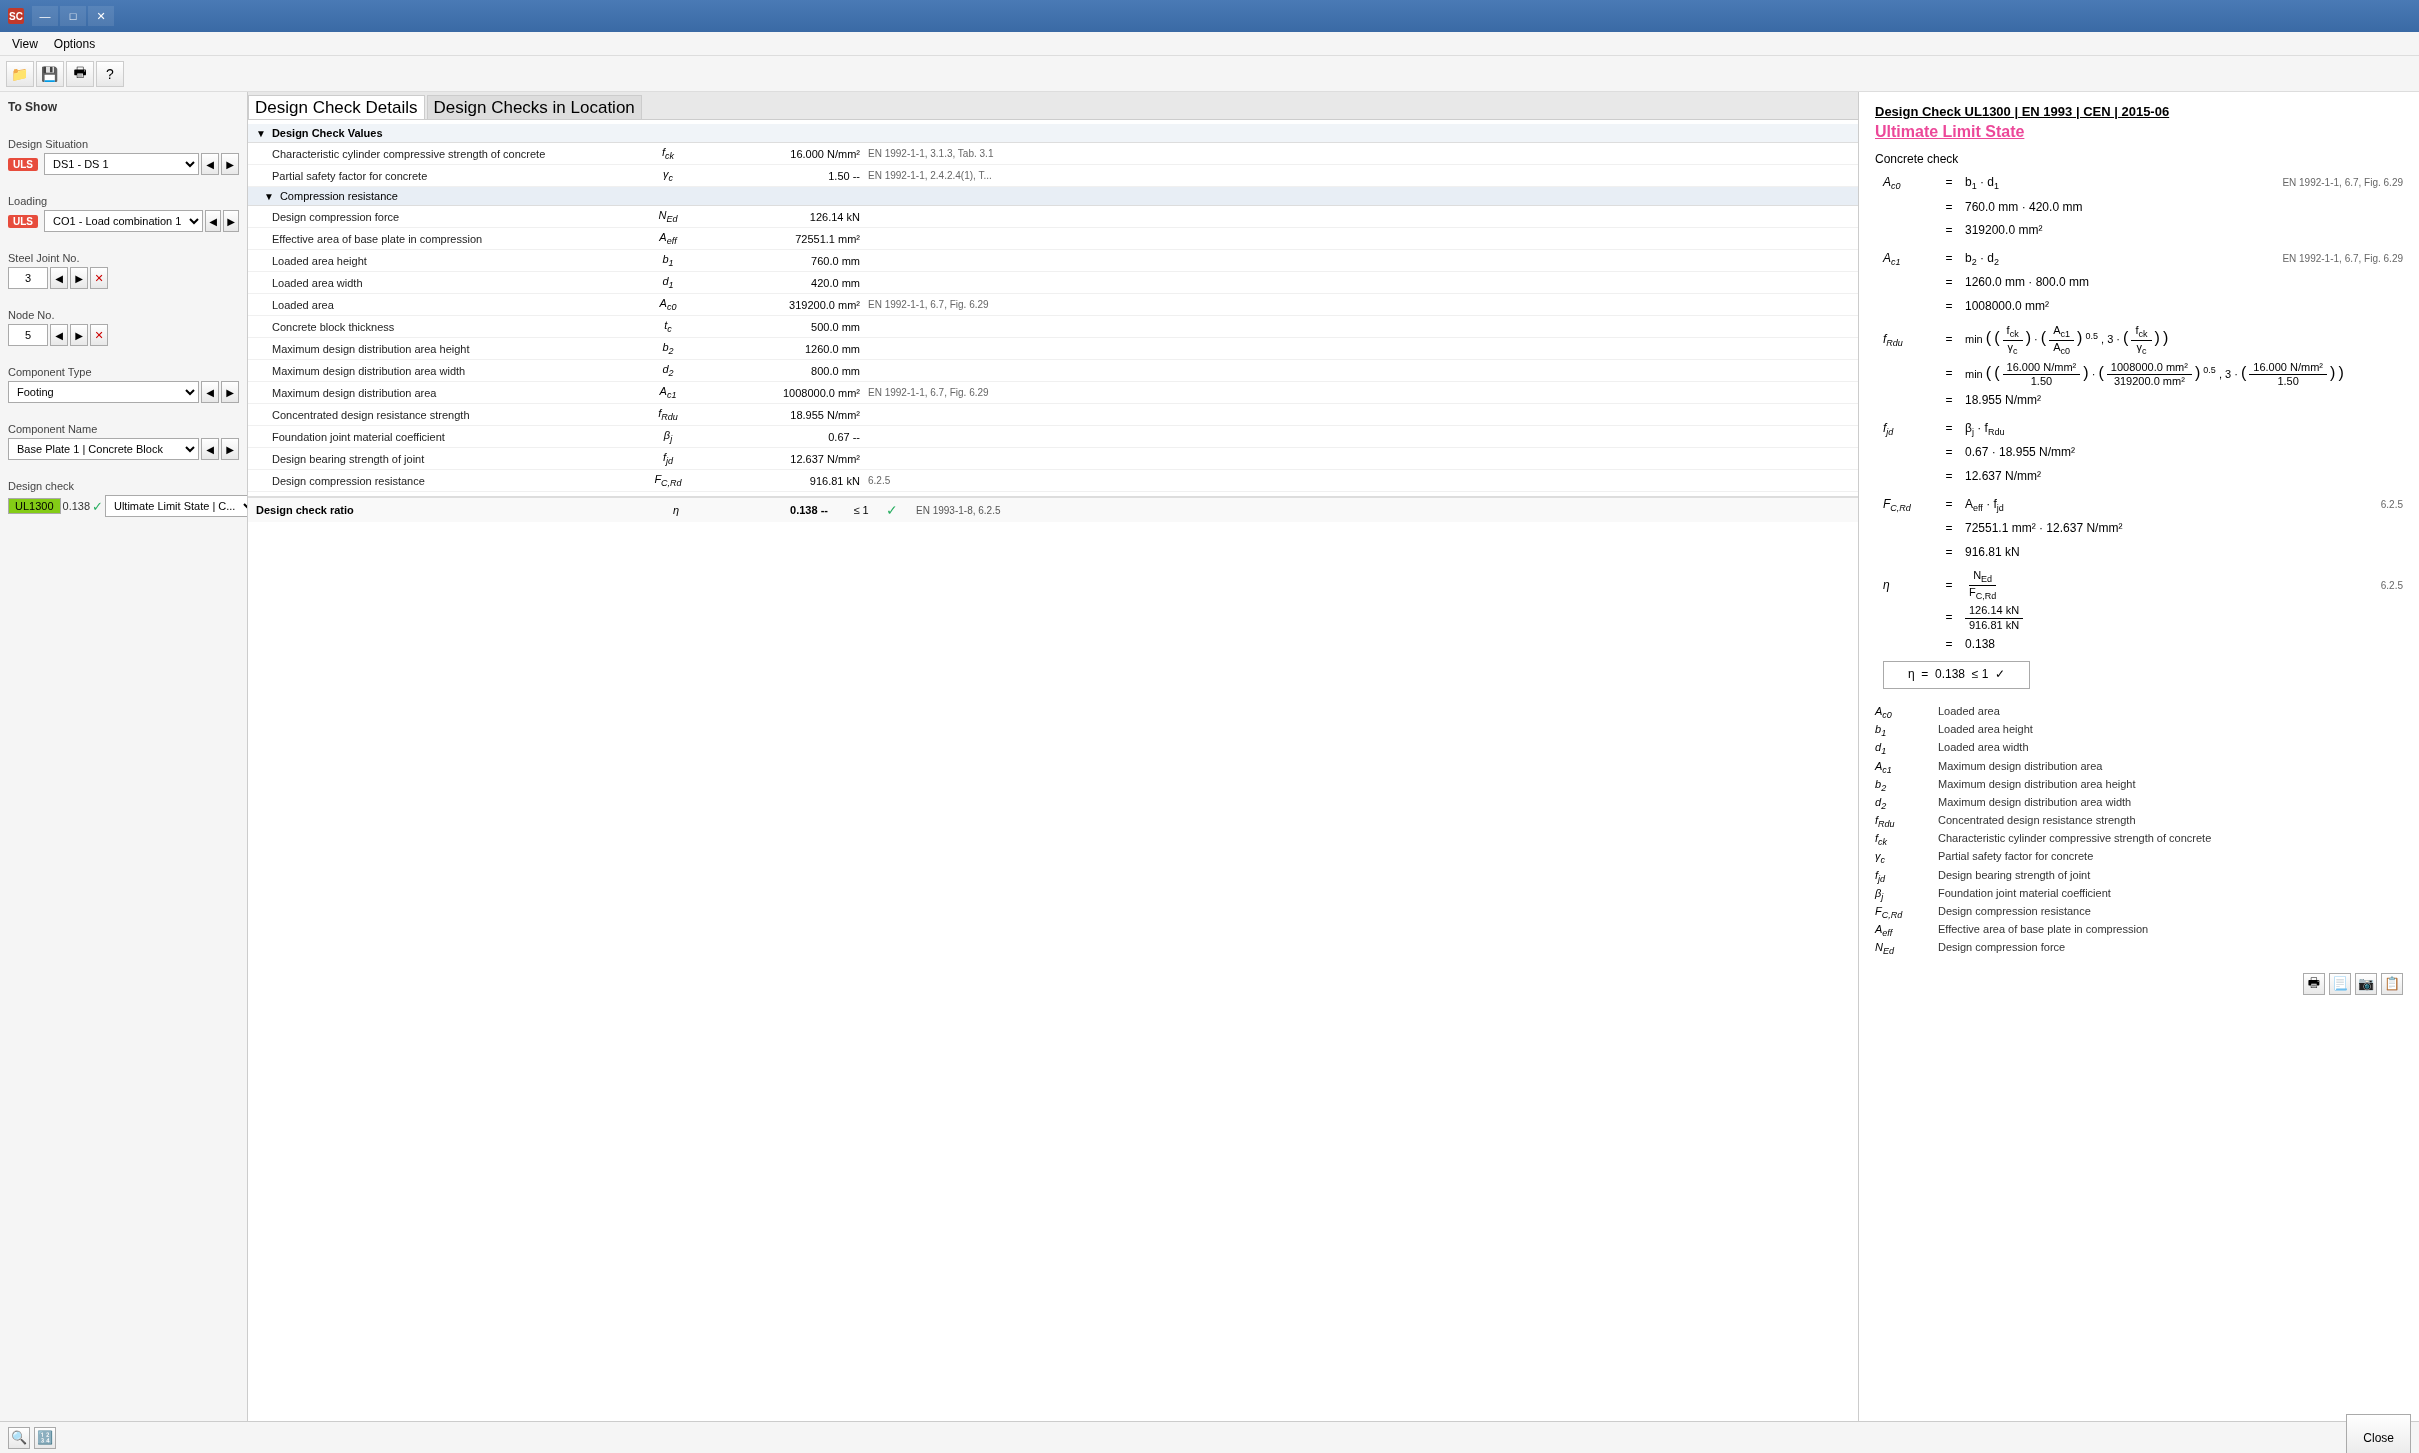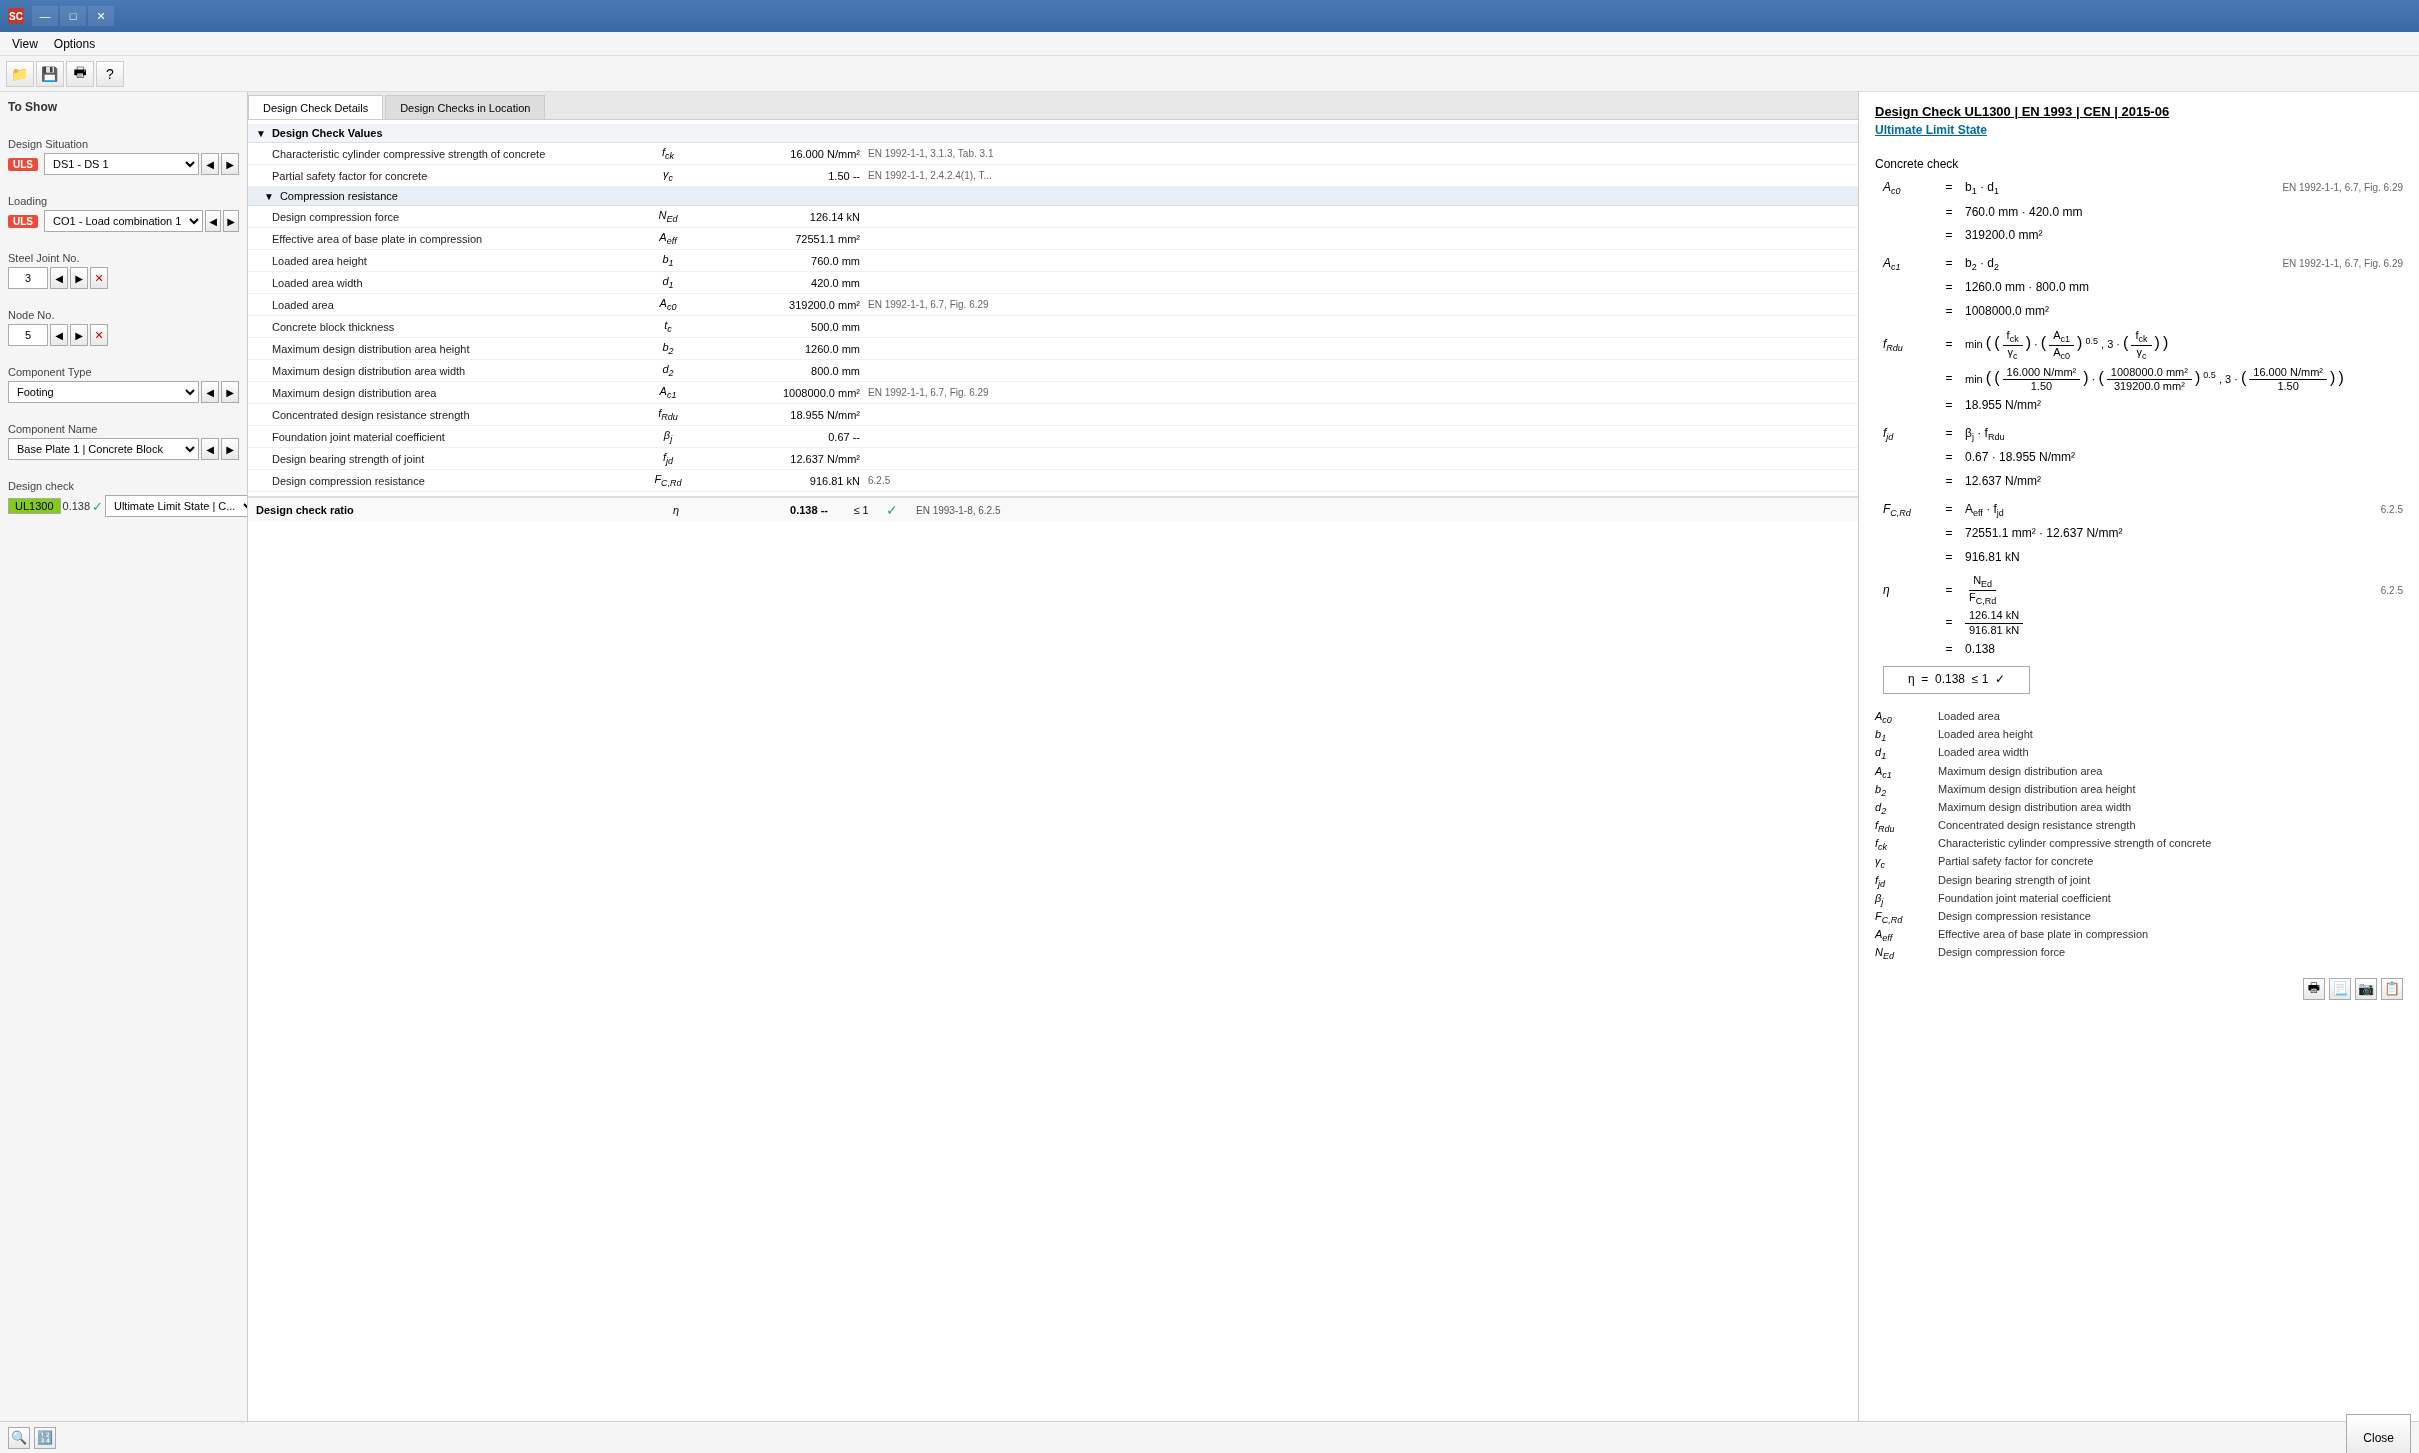--- a/index.html
+++ b/index.html
@@ -170,22 +170,22 @@
       border-right: 1px solid #ccc;
     }
     #tab-bar {
       display: flex;
       background: #e8e8e8;
       border-bottom: 1px solid #ccc;
       height: 28px;
       align-items: flex-end;
     }
     .tab {
-      padding: 4px 14px;
-      font-size: 11px;
+      padding: 4px 6px;
+      font-size: 17px;
       cursor: pointer;
       border: 1px solid #ccc;
       border-bottom: none;
       background: #ddd;
       margin-right: 2px;
       height: 24px;
       display: flex; align-items: center;
     }
     .tab.active {
       background: white;
@@ -261,25 +261,25 @@
       overflow-y: auto;
       font-size: 12px;
     }
     #right-panel .rp-title {
       font-size: 13px;
       font-weight: bold;
       margin-bottom: 4px;
       text-decoration: underline;
     }
     #right-panel .rp-subtitle {
-      font-size: 12px;
+      font-size: 16px;
       font-weight: bold;
-      color: #0369a1;
+      color: #ec4899;
       text-decoration: underline;
-      margin-bottom: 20px;
+      margin-bottom: 11px;
     }
     #right-panel .rp-section {
       margin-bottom: 6px;
       font-size: 12px;
     }
     .math-block {
       margin: 6px 0;
       line-height: 1.8;
       font-size: 12px;
     }

